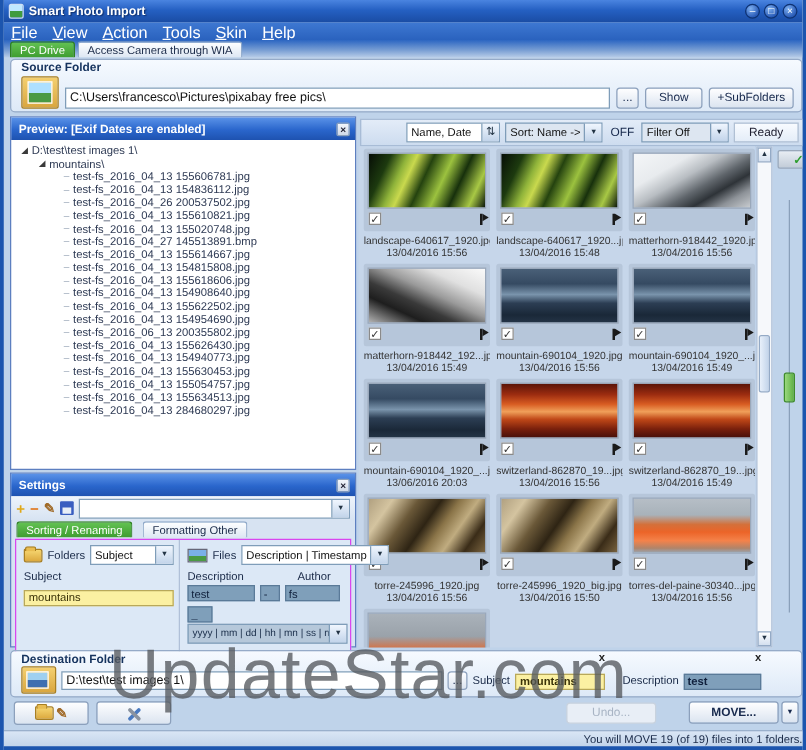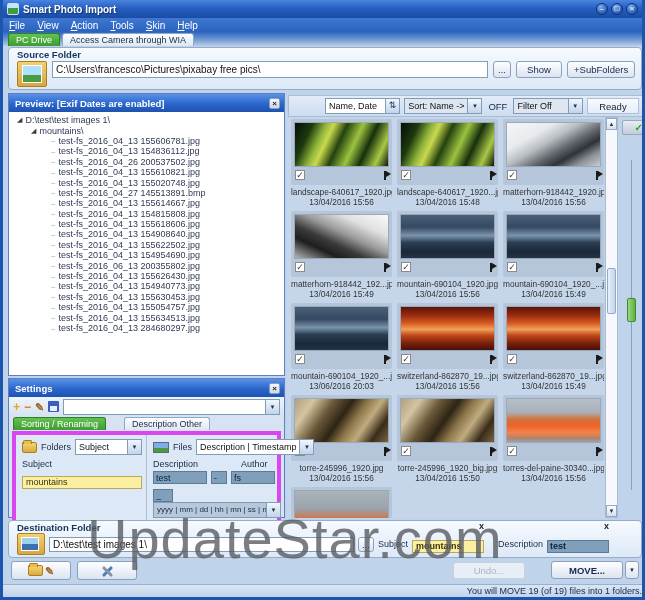--- a/index.html
+++ b/index.html
@@ -15,36 +15,36 @@
     background:linear-gradient(180deg,#bfe8ff 0 45%,#3f9c3f 45% 100%); }
   .title-text { color:#fff; font-size:10px; font-weight:bold; text-shadow:1px 1px 1px #10306c; flex:1; }
   .winbtns { display:flex; gap:3px; }
   .winbtn { width:12px; height:12px; border-radius:50%; border:1px solid #0e3272;
     background:radial-gradient(circle at 35% 30%,#7fb0f0,#2a5cb8 70%);
     color:#fff; font-size:8px; line-height:10px; text-align:center; cursor:default; }
 
   
   .menubar { position:absolute; top:18px; left:0; width:100%; height:14px;
     background:linear-gradient(180deg,#3e78d2,#2a62be); display:flex; align-items:center; padding-left:6px; gap:12px; }
-  .menu-item { color:#fff; font-size:10px; }
+  .menu-item { color:#fff; font-size:13px; }
 
   
   .tabrow { position:absolute; top:32px; left:0; width:100%; height:14px;
     background:linear-gradient(180deg,#2c66c2 0%,#7ba0d4 60%,#b8cde8 100%); display:flex; align-items:flex-end; padding-left:5px; gap:2px; }
   .tab { font-size:9px; padding:1px 7px 1px; border:1px solid #8fa8c8; border-bottom:none; border-radius:3px 3px 0 0; }
   .tab.active { background:linear-gradient(180deg,#63c253,#3e9c30); color:#fff; border-color:#2e8020; }
   .tab.inactive { background:linear-gradient(180deg,#fdfeff,#dde7f3); color:#1a2a48; }
 
   
   .groupbox { position:absolute; border:1px solid #96abc8; border-radius:4px;
     background:linear-gradient(180deg,#f6faff 0%,#dde9f7 100%); }
   .group-label { position:absolute; top:1px; left:8px; font-size:9.5px; font-weight:bold; color:#16335e; }
 
   .source-box { top:47px; left:5px; width:634px; height:43px; }
-  .source-row { position:absolute; top:13px; left:8px; right:6px; display:flex; align-items:flex-start; gap:5px; }
+  .source-row { position:absolute; top:13px; left:8px; right:6px; display:flex; align-items:flex-end; gap:5px; }
   .icon-photo-folder { width:30px; height:26px; position:relative;
     background:linear-gradient(180deg,#f4d070,#d9a63f); border:1px solid #a87f22; border-radius:2px; }
   .icon-photo-folder::after { content:""; position:absolute; left:4px; top:3px; width:18px; height:16px;
     background:linear-gradient(180deg,#aee0ff 0 55%,#4a9a44 55% 100%); border:1px solid #fff; }
   .txt-input { border:1px solid #7f9db9; background:#fff; font-size:10px; height:17px;
     padding:0 3px; font-family:"Liberation Sans",sans-serif; color:#111; }
   .src-path { flex:1; }
   .btn { border:1px solid #8ca0bc; border-radius:3px; background:linear-gradient(180deg,#fefeff,#dbe4f0);
     font-size:9.5px; color:#16284c; text-align:center; padding:2px 6px; cursor:default; }
   .btn-sm { padding:2px 4px; }
@@ -120,22 +120,22 @@
 
   
   .settings-panel { top:378px; left:5px; width:277px; height:140px; background:#d7e3f2; }
   .set-toolbar { height:19px; display:flex; align-items:center; gap:4px; padding:0 4px;
     background:linear-gradient(180deg,#eef4fb,#d7e3f2); }
   .tb-ico { font-size:12px; font-weight:bold; line-height:12px; }
   .ico-plus { color:#e0a818; } .ico-minus { color:#e07820; } .ico-pencil { color:#a06a28; font-size:11px; }
   .ico-floppy { width:11px; height:11px; background:#3a5ec0; border-radius:1px; position:relative; }
   .ico-floppy::after { content:""; position:absolute; left:2px; bottom:1px; width:7px; height:5px; background:#e8eef6; }
   .preset-combo { flex:1; }
-  .set-tabs { display:flex; align-items:flex-end; padding-left:4px; gap:18px; height:14px; }
-  .set-body { position:relative; height:117px; margin:1px 3px 0; background:#dce8f6; border:4px solid #d946ef; display:flex; }
+  .set-tabs { display:flex; align-items:flex-end; padding-left:4px; gap:8px; height:14px; }
+  .set-body { position:relative; height:117px; margin:1px 3px 0; background:#dce8f6; border:1px solid #d946ef; display:flex; }
   .set-col-left { width:136px; padding:4px 4px 0 6px; border-right:1px solid #b0c0d8; }
   .set-col-right { flex:1; padding:4px 4px 0 6px; }
   .set-row { display:flex; align-items:center; gap:4px; margin-bottom:4px; }
   .icon-folder { width:15px; height:11px; background:linear-gradient(180deg,#f6d671,#dca93e);
     border:1px solid #a87f22; border-radius:1px 2px 2px 2px; position:relative; }
   .icon-folder::before { content:""; position:absolute; top:-3px; left:0; width:7px; height:3px;
     background:#e9bd52; border:1px solid #a87f22; border-bottom:none; border-radius:2px 2px 0 0; }
   .icon-pic { width:16px; height:11px; background:linear-gradient(180deg,#7ab0e8 0 55%,#4a9a44 55% 100%); border:1px solid #667; }
   .lbl { font-size:9px; color:#1a2a48; }
   .steel-input { background:#7f9fba; border:1px solid #5a7a98; color:#10203c; font-size:9px;
@@ -489,21 +489,21 @@
       <span class="tb-ico ico-minus">−</span>
       <span class="tb-ico ico-pencil">✎</span>
       <span class="ico-floppy"></span>
       <div class="combo preset-combo">
         <span class="val" style="flex:1;"></span>
         <span class="dd">▼</span>
       </div>
     </div>
     <div class="set-tabs">
       <div class="tab active">Sorting / Renaming</div>
-      <div class="tab inactive">Description Other</div>
+      <div class="tab inactive">Formatting Other</div>
     </div>
     <div class="set-body">
       <div class="set-col-left">
         <div class="set-row">
           <div class="icon-folder"></div>
           <span class="lbl">Folders</span>
           <div class="combo" style="flex:1;">
             <span class="val" style="flex:1;">Subject</span>
             <span class="dd">▼</span>
           </div>

